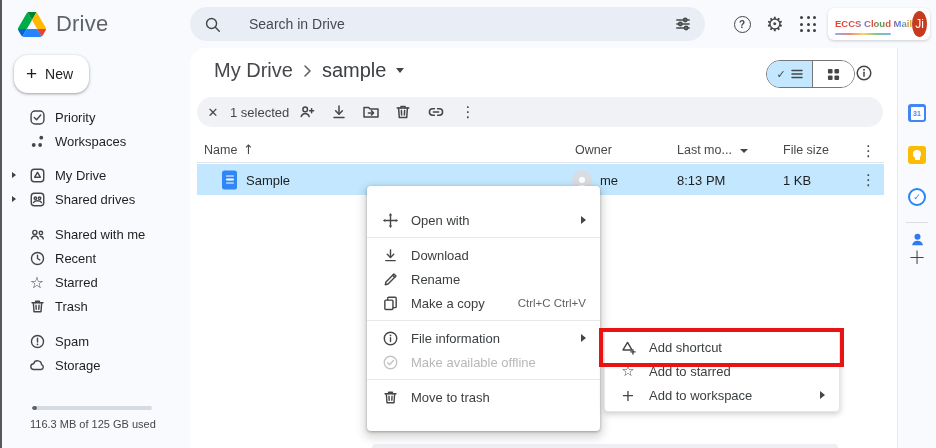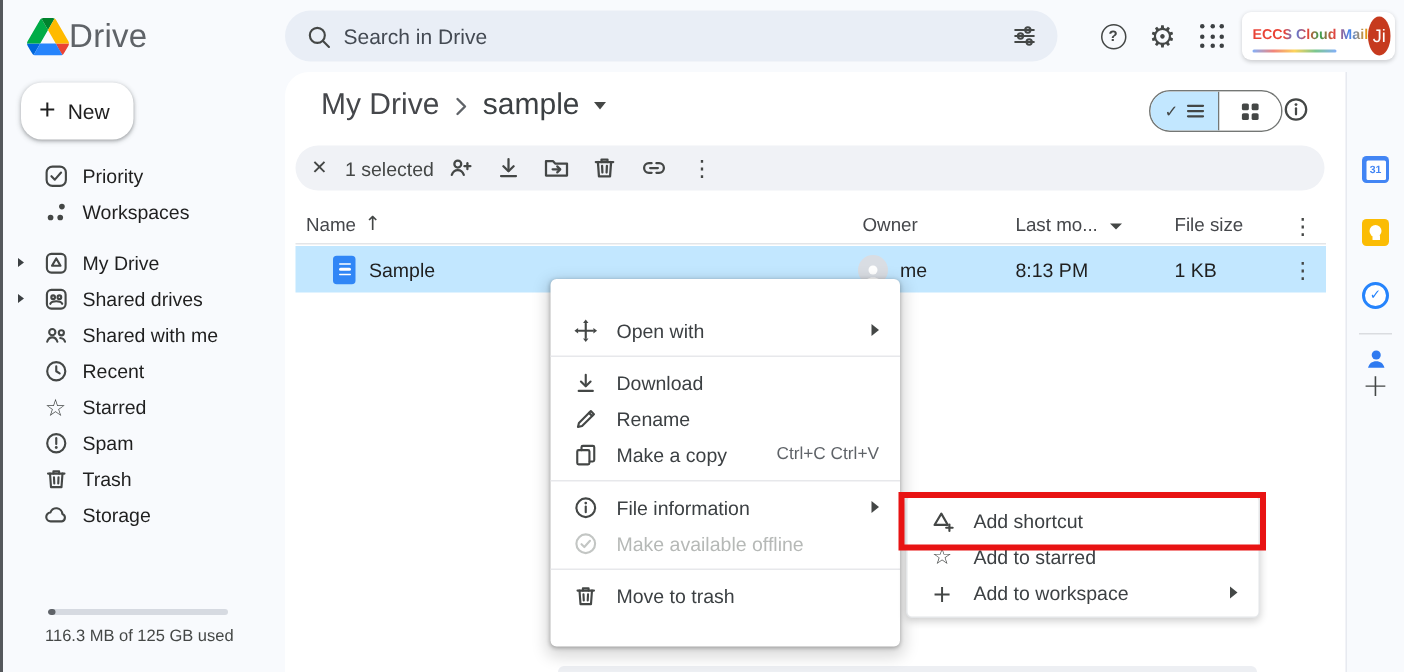--- a/index.html
+++ b/index.html
@@ -5,42 +5,42 @@
   *{margin:0;padding:0;box-sizing:border-box}
   html,body{width:936px;height:448px}
   body{position:relative;overflow:hidden;background:#f8fafd;font-family:"Liberation Sans",sans-serif;color:#1f1f1f;-webkit-font-smoothing:antialiased}
   .abs{position:absolute}
   .flex{display:flex;align-items:center}
   .g{font-family:"DejaVu Sans",sans-serif;color:#444746}
   svg .s{stroke:#444746;stroke-width:1.5;fill:none;stroke-linecap:round;stroke-linejoin:round}
   svg .f{fill:#444746;stroke:none}
 
   
-  .logo{left:18px;top:11px;}
+  .logo{left:18px;top:11px;gap:10px}
   .logo-text{font-size:22px;color:#5f6368;letter-spacing:.2px}
-  .searchbar{left:190px;top:7px;width:515px;height:34px;background:#e9eef6;border-radius:17px;padding:0 14px;gap:8px}
+  .searchbar{left:190px;top:7px;width:515px;height:34px;background:#e9eef6;border-radius:17px;padding:0 14px;gap:28px}
   .searchbar input{flex:1;border:none;outline:none;background:transparent;font-size:14px;color:#3c4043;font-family:"Liberation Sans",sans-serif}
   .searchbar input::placeholder{color:#444a53;opacity:1}
   .tb-icon{width:30px;height:30px;display:flex;align-items:center;justify-content:center;border-radius:50%;cursor:pointer}
   .help-circle{width:17px;height:17px;border:1.7px solid #444746;border-radius:50%;display:flex;align-items:center;justify-content:center;font-size:10px;font-weight:bold;color:#444746}
   .apps-grid{display:grid;grid-template-columns:repeat(3,3px);grid-template-rows:repeat(3,3px);gap:3.5px}
   .apps-grid i{width:3px;height:3px;border-radius:50%;background:#3c4043}
   .badge{left:828px;top:8px;width:102px;height:32px;background:#fff;border-radius:6px;box-shadow:0 1px 3px rgba(0,0,0,.18);padding:3px 3px 3px 7px;justify-content:space-between;cursor:pointer}
   .badge-txt{font-size:9.5px;font-weight:bold;line-height:10px;background:linear-gradient(90deg,#e94235 0%,#e94235 28%,#4285f4 36%,#e94235 48%,#34a853 58%,#e94235 70%,#4285f4 84%,#f29900 100%);-webkit-background-clip:text;background-clip:text;color:transparent;white-space:nowrap}
   .badge-sub{width:56px;height:2.5px;margin-top:2px;border-radius:1px;opacity:.65;background:linear-gradient(90deg,#4285f4,#ea4335,#fbbc04,#34a853,#4285f4)}
   .avatar{width:26px;height:26px;border-radius:50%;background:#c63a1e;color:#fff;font-size:12px;display:flex;align-items:center;justify-content:center}
 
   
   .new-btn{left:14px;top:55px;height:38px;padding:0 16px 0 12px;background:#fff;border:none;border-radius:14px;box-shadow:0 1px 2px rgba(60,64,67,.3),0 1px 3px 1px rgba(60,64,67,.15);font-size:14px;color:#1f1f1f;gap:8px;cursor:pointer;font-family:"Liberation Sans",sans-serif}
   .new-plus{font-size:19px;font-weight:400;color:#1f1f1f}
   .nav{left:0;top:105px;width:186px}
   .nav-item{position:relative;display:flex;align-items:center;height:24px;font-size:13px;color:#1f1f1f;border-radius:0 16px 16px 0;cursor:pointer}
   .nav-ic{width:18px;height:18px;margin:0 9px 0 28px;display:flex;align-items:center;justify-content:center;flex:none}
   .nav-caret{position:absolute;left:12px;top:50%;transform:translateY(-50%);width:0;height:0;border-left:4.5px solid #3c4043;border-top:3.5px solid transparent;border-bottom:3.5px solid transparent}
-  .gap1{margin-top:10px}.gap2{}
+  .gap1{margin-top:10px}.gap2{margin-top:11px}
   .storage-bar{left:32px;top:406px;width:120px;height:4px;border-radius:2px;background:#d6dae1;overflow:hidden}
   .storage-fill{width:5px;height:100%;background:#5f6368;border-radius:2px}
   .storage-text{left:30px;top:418px;font-size:11px;color:#444746}
 
   
   .main-card{left:190px;top:48px;width:707px;height:400px;background:#fff;border-radius:16px 0 0 0}
   .crumbs{left:214px;top:59px;gap:10px}
   .crumb{font-size:20px;color:#45474b;cursor:pointer}
   .crumb-current{font-size:20px;color:#3c4043}
   .caret-down{width:0;height:0;border-top:5px solid #444746;border-left:4.5px solid transparent;border-right:4.5px solid transparent;display:inline-block}
@@ -227,42 +227,42 @@
         </svg>
     </span>
     <span>Recent</span>
   </div>
 
   <div class="nav-item">
     <span class="nav-ic g" style="font-size:16px">☆</span>
     <span>Starred</span>
   </div>
 
-  <div class="nav-item gap2">
-    <span class="nav-ic">
-      <svg width="17" height="17" viewBox="0 0 18 18">
-          <circle class="s" cx="9" cy="9" r="6.4"></circle>
-          <line class="s" x1="9" y1="5.4" x2="9" y2="9.6"></line>
-          <circle class="f" cx="9" cy="12" r="1"></circle>
-        </svg>
-    </span>
-    <span>Spam</span>
-  </div>
-
   <div class="nav-item">
     <span class="nav-ic">
       <svg width="17" height="17" viewBox="0 0 18 18">
           <line class="s" x1="3.2" y1="5" x2="14.8" y2="5"></line>
           <path class="s" d="M7 5V3.4h4V5"></path>
           <path class="s" d="M4.6 5l.7 9.6h7.4l.7-9.6"></path>
           <line class="s" x1="7.4" y1="7.6" x2="7.6" y2="12"></line>
           <line class="s" x1="10.6" y1="7.6" x2="10.4" y2="12"></line>
         </svg>
     </span>
     <span>Trash</span>
+  </div>
+
+  <div class="nav-item gap2">
+    <span class="nav-ic">
+      <svg width="17" height="17" viewBox="0 0 18 18">
+          <circle class="s" cx="9" cy="9" r="6.4"></circle>
+          <line class="s" x1="9" y1="5.4" x2="9" y2="9.6"></line>
+          <circle class="f" cx="9" cy="12" r="1"></circle>
+        </svg>
+    </span>
+    <span>Spam</span>
   </div>
 
   <div class="nav-item">
     <span class="nav-ic">
       <svg width="17" height="17" viewBox="0 0 18 18">
           <path class="s" d="M5.2 13.3a3.1 3.1 0 0 1-.3-6.2 4.3 4.3 0 0 1 8.4 1 2.7 2.7 0 0 1-.4 5.2z"></path>
         </svg>
     </span>
     <span>Storage</span>
   </div>

